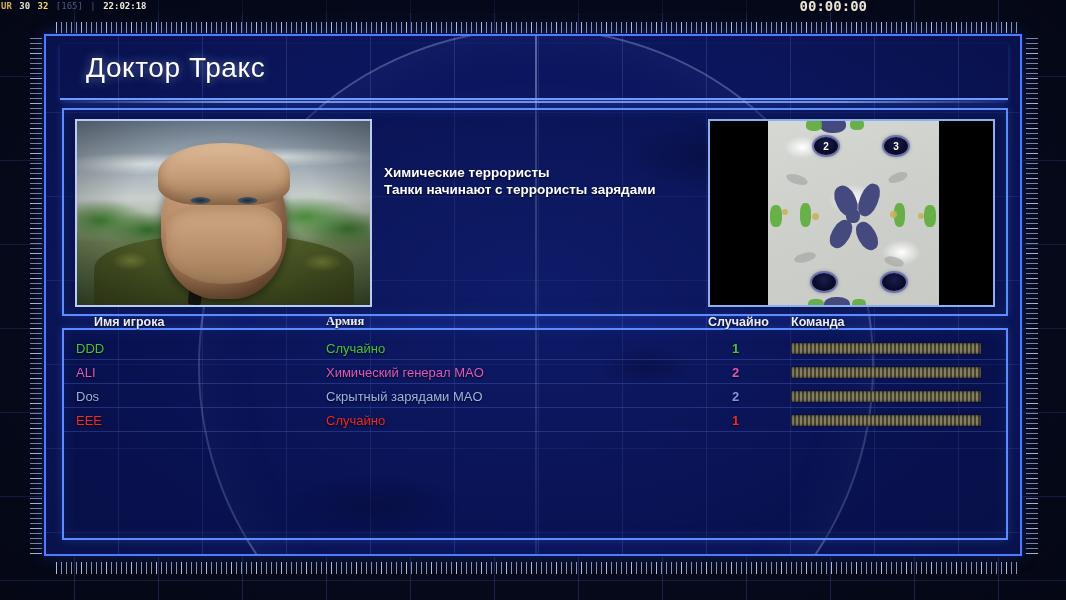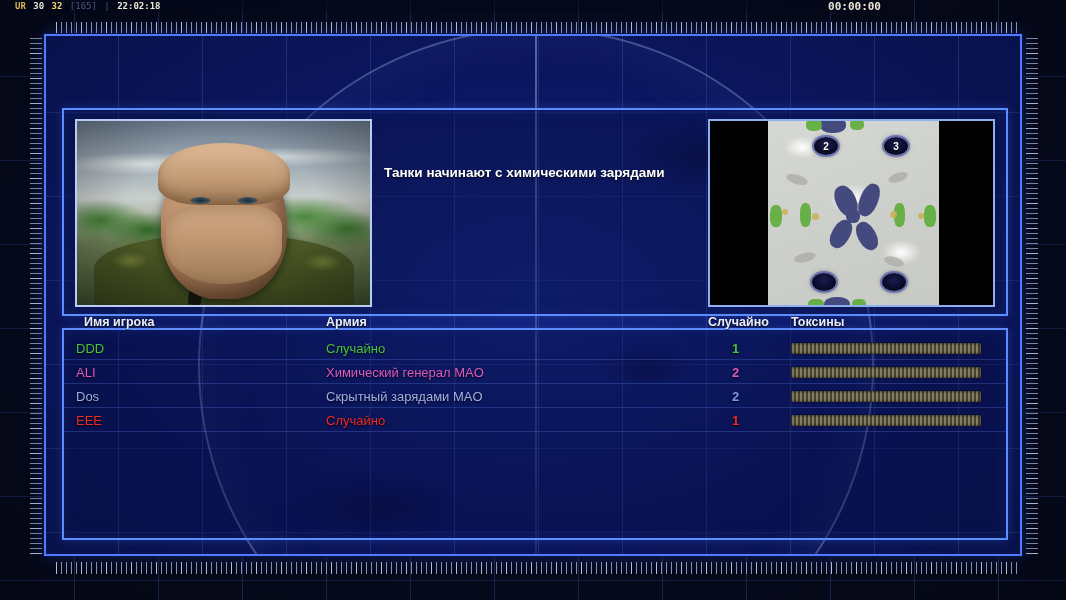--- a/index.html
+++ b/index.html
@@ -239,22 +239,22 @@
   }
   .hdr-row{
     position:absolute; left:0; top:-20px; width:100%; height:20px;
   }
   .hdr{
     position:absolute; bottom:1px;
     font-size:12.5px; font-weight:bold; color:#e9eef9;
     text-shadow:0 1px 2px rgba(0,0,0,0.9);
     white-space:nowrap;
   }
-  .h-name{ left:20px; }
-  .h-army{ left:262px; }
+  .h-name{ left:30px; }
+  .h-army{ left:262px;font-family:Liberation Serif, serif; }
   .h-team{ left:644px; }
   .h-prog{ left:727px; }
 
   .rows{ position:absolute; left:0; top:6px; width:100%; }
   .prow{
     position:relative; height:24px;
     display:flex; align-items:center;
   }
   .prow .sep{
     position:absolute; left:0; right:0; bottom:0; height:1px;
@@ -306,31 +306,30 @@
       repeating-linear-gradient(0deg, rgba(220,230,255,0.92) 0px, rgba(220,230,255,0.92) 1px, transparent 1px, transparent 25px);
   }
 
   
   #topbar{
     position:absolute; left:0; top:0; width:875px; height:13px;
     background:rgba(4,7,26,0.55);
     font-family:"DejaVu Sans Mono", monospace;
     font-size:9px; line-height:13px;
     white-space:nowrap;
-    margin-left:14px;
   }
   #topbar .seg{ padding:0 1px; }
   .s-ur{ color:#d8b24a; font-weight:bold; }
   .s-n1{ color:#e8e2d0; font-weight:bold; }
   .s-n2{ color:#f0d978; font-weight:bold; }
   .s-br{ color:#4a5a86; }
   .s-time{ color:#efe9d6; font-weight:bold; }
   #topright{
     position:absolute; right:8px; top:0; height:13px; line-height:13px;
-    font-family:"DejaVu Sans Mono", monospace; font-size:11px;
+    font-family:"DejaVu Sans Mono", monospace; font-size:14px;
     color:#eae4d2; font-weight:bold;
   }
 </style>
 </head>
 <body>
 
 <div id="screen">
 
   <div class="outergrid"></div>
 
@@ -348,38 +347,42 @@
   <div class="ruler-h" style="left:56px;  top:562px; width:962px;"></div>
   <div class="ruler-v" style="left:30px;  top:34px;  height:520px;"></div>
   <div class="ruler-v" style="left:1026px;top:34px;  height:520px;"></div>
 
   <div id="stage">
     <div class="stagegrid"></div>
     <div class="landmass"></div>
     <div class="globe"></div>
     <div class="globe-v"></div>
 
+    <div id="titlebar">
+      <div id="title">Доктор Тракс</div>
+    </div>
 
     <div id="infopanel">
 
       <div class="portrait">
         <div class="p-sky"></div>
         <div class="p-clouds"></div>
         <div class="p-trees"></div>
         <div class="p-body"></div>
         <div class="p-strap"></div>
         <div class="p-head"></div>
         <div class="p-mask"></div>
         <div class="p-turban"></div>
         <div class="p-eyes"></div>
         <div class="p-vignette"></div>
       </div>
 
       <div class="desc">
-        <div>Танки начинают с химическими зарядами</div>
+        <div>Химические террористы</div>
+        <div>Танки начинают с террористы зарядами</div>
       </div>
 
       <div class="minimap">
         <div class="mm-inner">
           <div class="mm-rock" style="left:52px; top:-4px;  width:26px; height:16px;"></div>
           <div class="mm-rock" style="left:68px; top:64px;  width:20px; height:32px; transform:rotate(-25deg);"></div>
           <div class="mm-rock" style="left:92px; top:62px;  width:18px; height:34px; transform:rotate(22deg);"></div>
           <div class="mm-rock" style="left:64px; top:98px;  width:18px; height:30px; transform:rotate(30deg);"></div>
           <div class="mm-rock" style="left:90px; top:100px; width:18px; height:30px; transform:rotate(-28deg);"></div>
           <div class="mm-rock" style="left:78px; top:88px;  width:14px; height:14px;"></div>
@@ -407,21 +410,21 @@
           <div class="mm-start" style="left:114px; top:152px;"></div>
         </div>
       </div>
     </div>
 
     <div id="playerpanel">
       <div class="hdr-row">
         <div class="hdr h-name">Имя игрока</div>
         <div class="hdr h-army">Армия</div>
         <div class="hdr h-team">Случайно</div>
-        <div class="hdr h-prog">Токсины</div>
+        <div class="hdr h-prog">Команда</div>
       </div>
 
       <div class="rows">
         <div class="prow">
           <span class="c-name" style="color:#45c63a">DDD</span>
           <span class="c-army" style="color:#45c63a">Случайно</span>
           <span class="c-team" style="color:#45c63a">1</span>
           <span class="c-prog"></span>
           <span class="sep"></span>
         </div>

